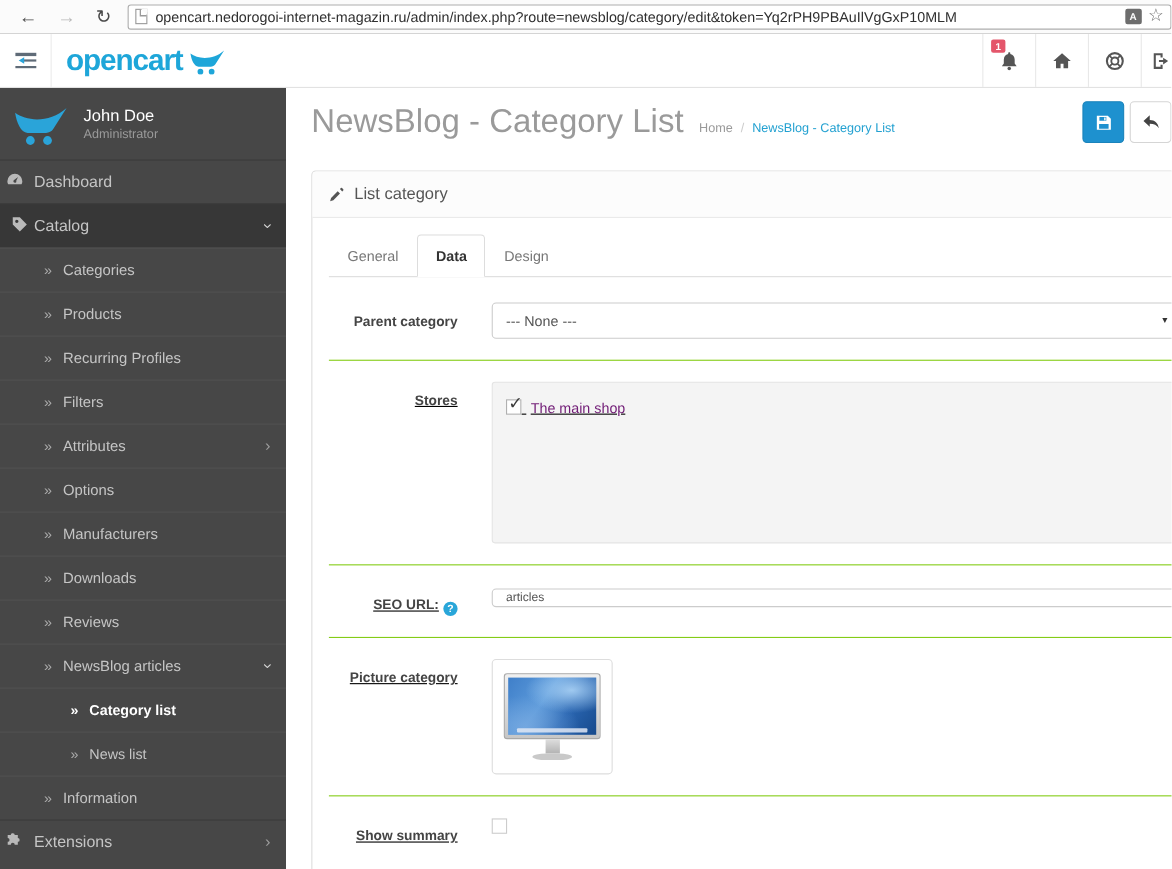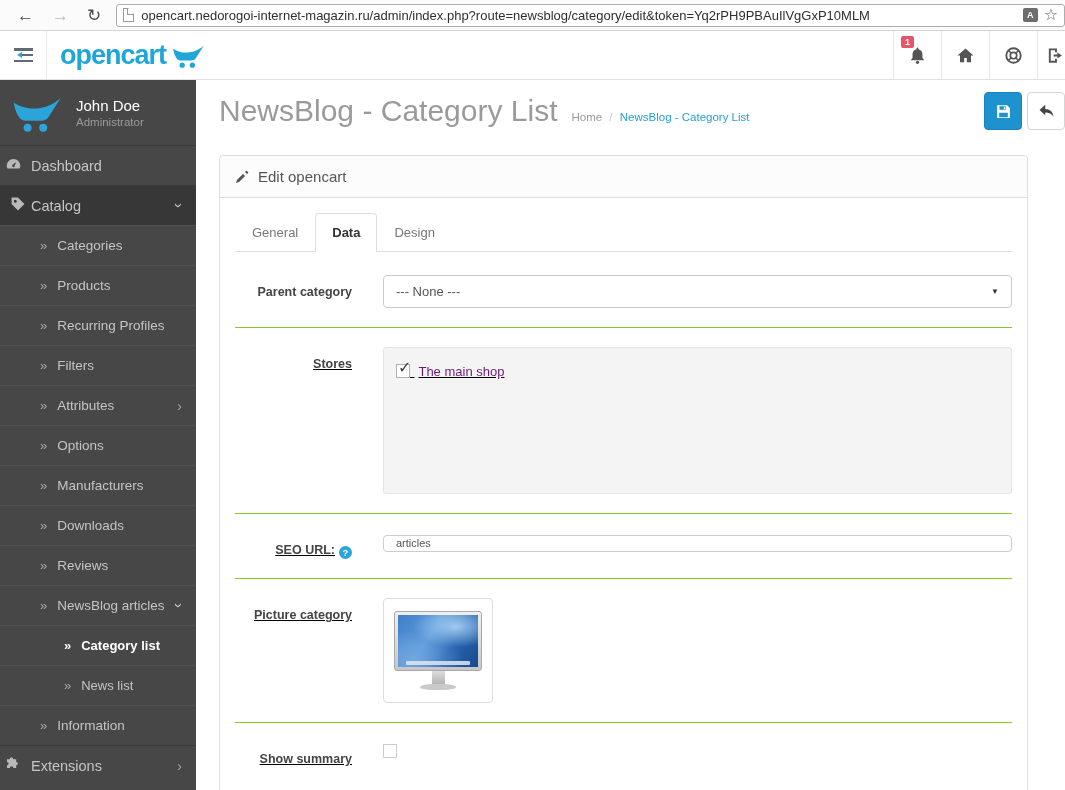--- a/index.html
+++ b/index.html
@@ -42,21 +42,21 @@
   .logo-cart { margin-left:6px; }
   .header-icons { margin-left:auto; display:flex; height:100%; }
   .hicon { width:48px; height:100%; border-left:1px solid #e8e8e8; display:flex;
     align-items:center; justify-content:center; position:relative; cursor:pointer; }
   .hicon.cut { width:28px; overflow:hidden; justify-content:flex-start; padding-left:8px; }
   .badge { position:absolute; top:5px; left:7px; background:#e4566b; color:#fff;
     font-size:9px; font-weight:bold; padding:1px 4px; border-radius:2px; line-height:10px; }
 
   
   .layout { display:flex; height:710px; }
-  .sidebar { width:196px; background:#474747; flex-shrink:0; overflow:hidden; }
+  .sidebar { width:260px; background:#474747; flex-shrink:0; overflow:hidden; }
   .profile { height:65px; display:flex; align-items:center; padding:0 12px; }
   .profile-info { margin-left:12px; }
   .profile-name { color:#fff; font-size:15px; }
   .profile-role { color:#9a9a9a; font-size:11.5px; margin-top:2px; }
 
   .mi { height:40px; display:flex; align-items:center; color:#c5c5c5;
     cursor:pointer; border-top:1px solid #515151; position:relative; }
   .mi.l1 { padding-left:5px; font-size:14.5px; border-top:1px solid #3a3a3a; }
   .mi.l1 .mico { width:26px; flex-shrink:0; }
   .mi.l2 { padding-left:40px; font-size:13.5px; }
@@ -317,21 +317,21 @@
           <path fill="#444" d="M8.5 5.2V2.2L1.8 8.3l6.7 6.1v-3.1c4.6 0 7.6 1.5 9.7 4.8-.7-5.6-4.2-8.9-9.7-8.9z"></path>
         </svg>
       </div>
     </div>
 
     <div class="panel">
       <div class="panel-heading">
         <svg width="14" height="14" viewBox="0 0 20 20" fill="#555">
           <path d="M2.8 14.2 1.6 18.4l4.2-1.2 8.6-8.6-3-3zM14.3 2.7l3 3 1.3-1.3a1.05 1.05 0 0 0 0-1.5L17.1 1.4a1.05 1.05 0 0 0-1.5 0z"></path>
         </svg>
-        <span>Edit opencart</span>
+        <span>List category</span>
       </div>
       <div class="panel-body">
         <ul class="tabs">
           <li class="tab">General</li>
           <li class="tab active">Data</li>
           <li class="tab">Design</li>
         </ul>
 
         <div class="form-group">
           <label class="lbl">Parent category</label>

